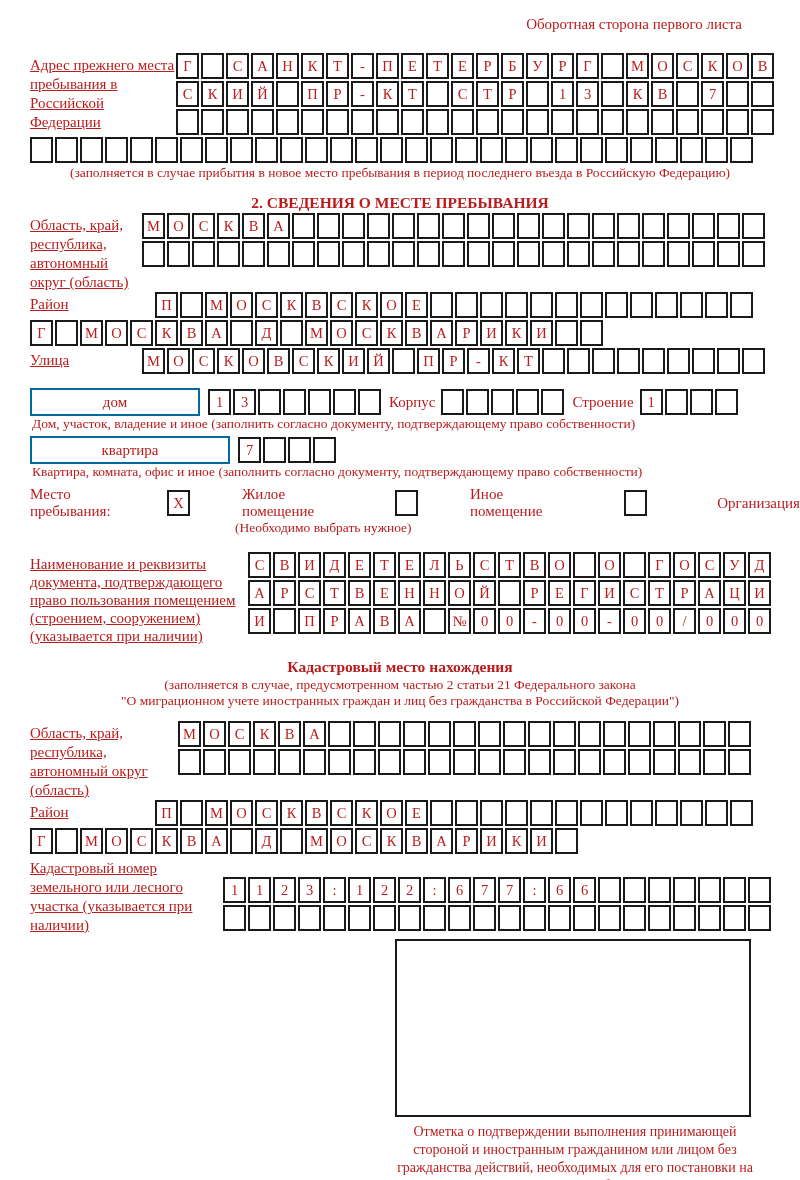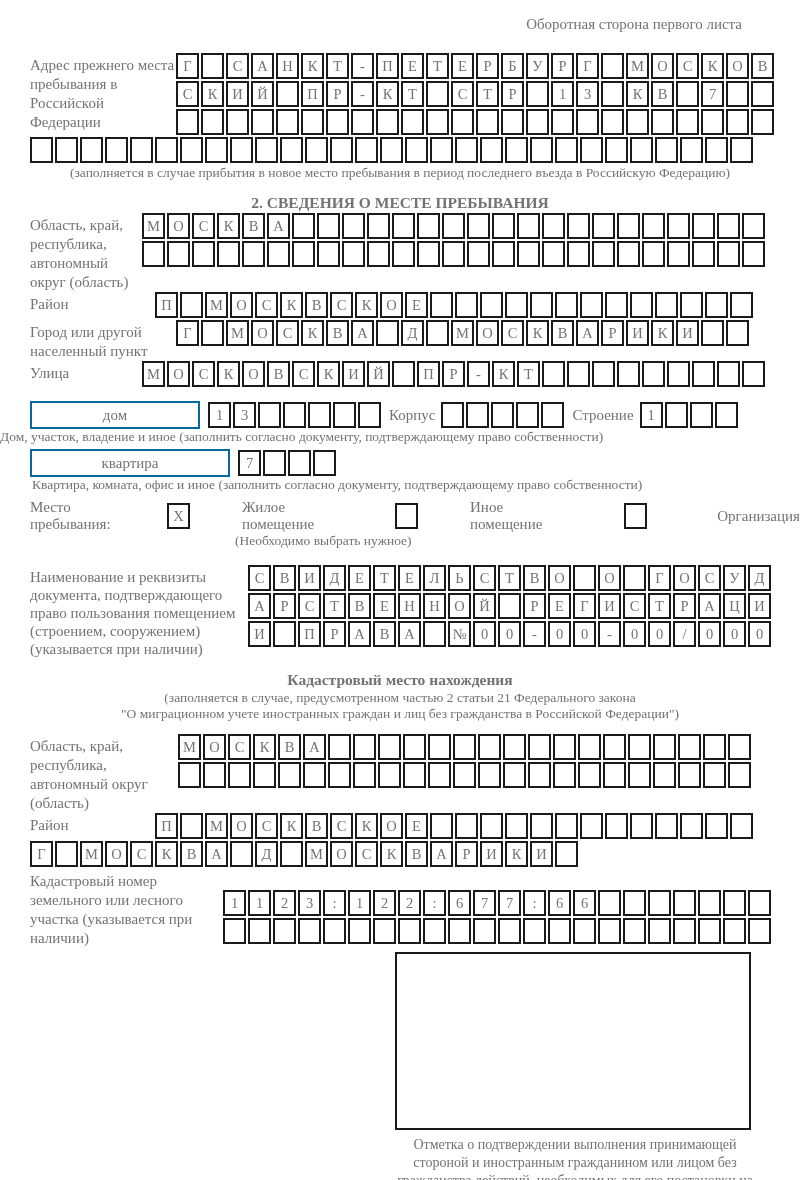--- a/index.html
+++ b/index.html
@@ -1,24 +1,24 @@
 <!DOCTYPE html>
 <html><head>
 <meta charset="utf-8">
 <style>
   html,body{margin:0;padding:0;background:#fff;}
   .page{
     position:relative;width:800px;height:1180px;overflow:hidden;
-    background:#fff;color:#737373;
+    background:#fff;color:#b91c1c;
     font-family:"Liberation Serif","DejaVu Serif",serif;
     font-size:15px;
   }
   .backnote{padding:16px 58px 0 0;text-align:right;font-size:15px;}
   .line{display:flex;align-items:flex-start;padding-left:30px;}
-  .lbl{line-height:19px;padding-top:3px;flex:0 0 auto;}
+  .lbl{line-height:19px;padding-top:3px;flex:0 0 auto;text-decoration:underline;}
   .rows{flex:0 0 auto;}
   .boxrow{display:flex;margin-bottom:2px;}
   .cell{
     flex:0 0 auto;width:19px;height:22px;margin-right:2px;
     border:2px solid #1a1a1a;background:#fff;
     display:flex;align-items:center;justify-content:center;
     font-size:14.5px;line-height:22px;
   }
   .widebox{
     flex:0 0 auto;height:24px;border:2px solid #0369a1;background:#fff;
@@ -243,21 +243,20 @@
         <span class="cell"></span>
         <span class="cell"></span>
         <span class="cell"></span>
         <span class="cell"></span>
         <span class="cell"></span>
         <span class="cell"></span>
       </div>
   </div>
 
   <div class="line">
-    <div class="lbl" style="width:146px">Город или другой населенный пункт</div>
     <div class="boxrow">
         <span class="cell">Г</span>
         <span class="cell"></span>
         <span class="cell">М</span>
         <span class="cell">О</span>
         <span class="cell">С</span>
         <span class="cell">К</span>
         <span class="cell">В</span>
         <span class="cell">А</span>
         <span class="cell"></span>
@@ -329,21 +328,21 @@
         <span class="cell"></span>
       </div>
     <span class="inline-lbl">Строение</span>
     <div class="boxrow" style="margin:0">
         <span class="cell">1</span>
         <span class="cell"></span>
         <span class="cell"></span>
         <span class="cell"></span>
       </div>
   </div>
-  <div class="note" style="">Дом, участок, владение и иное (заполнить согласно документу, подтверждающему право собственности)</div>
+  <div class="note" style="padding-left:32px">Дом, участок, владение и иное (заполнить согласно документу, подтверждающему право собственности)</div>
 
   <div class="line mt4" style="align-items:center">
     <div class="widebox" style="width:196px">квартира</div>
     <div class="boxrow" style="margin:0 0 0 8px">
         <span class="cell">7</span>
         <span class="cell"></span>
         <span class="cell"></span>
         <span class="cell"></span>
       </div>
   </div>

